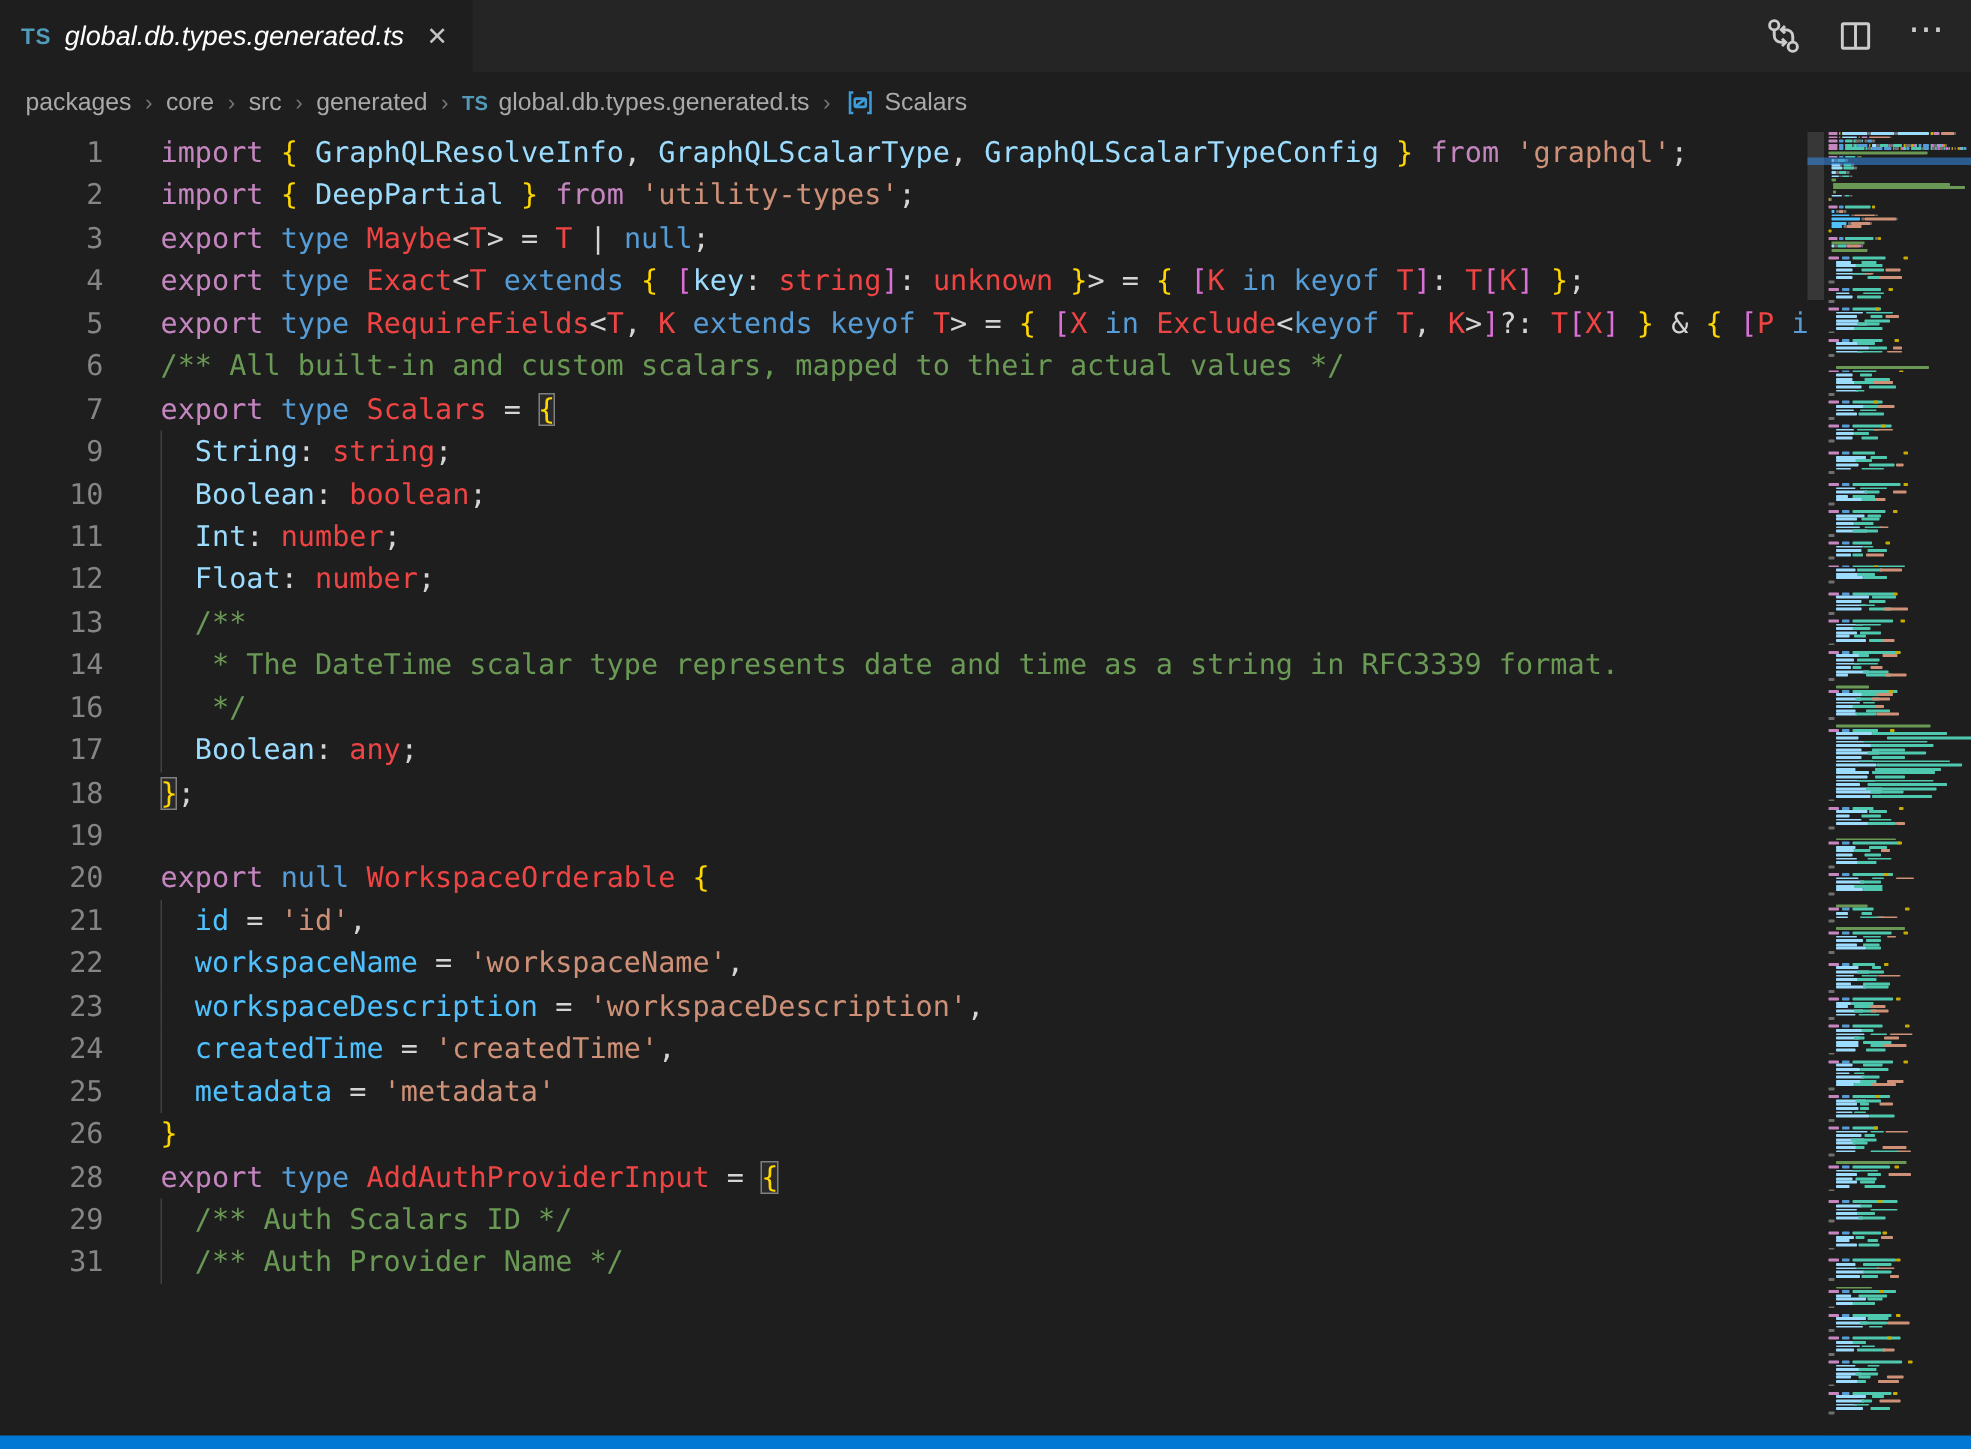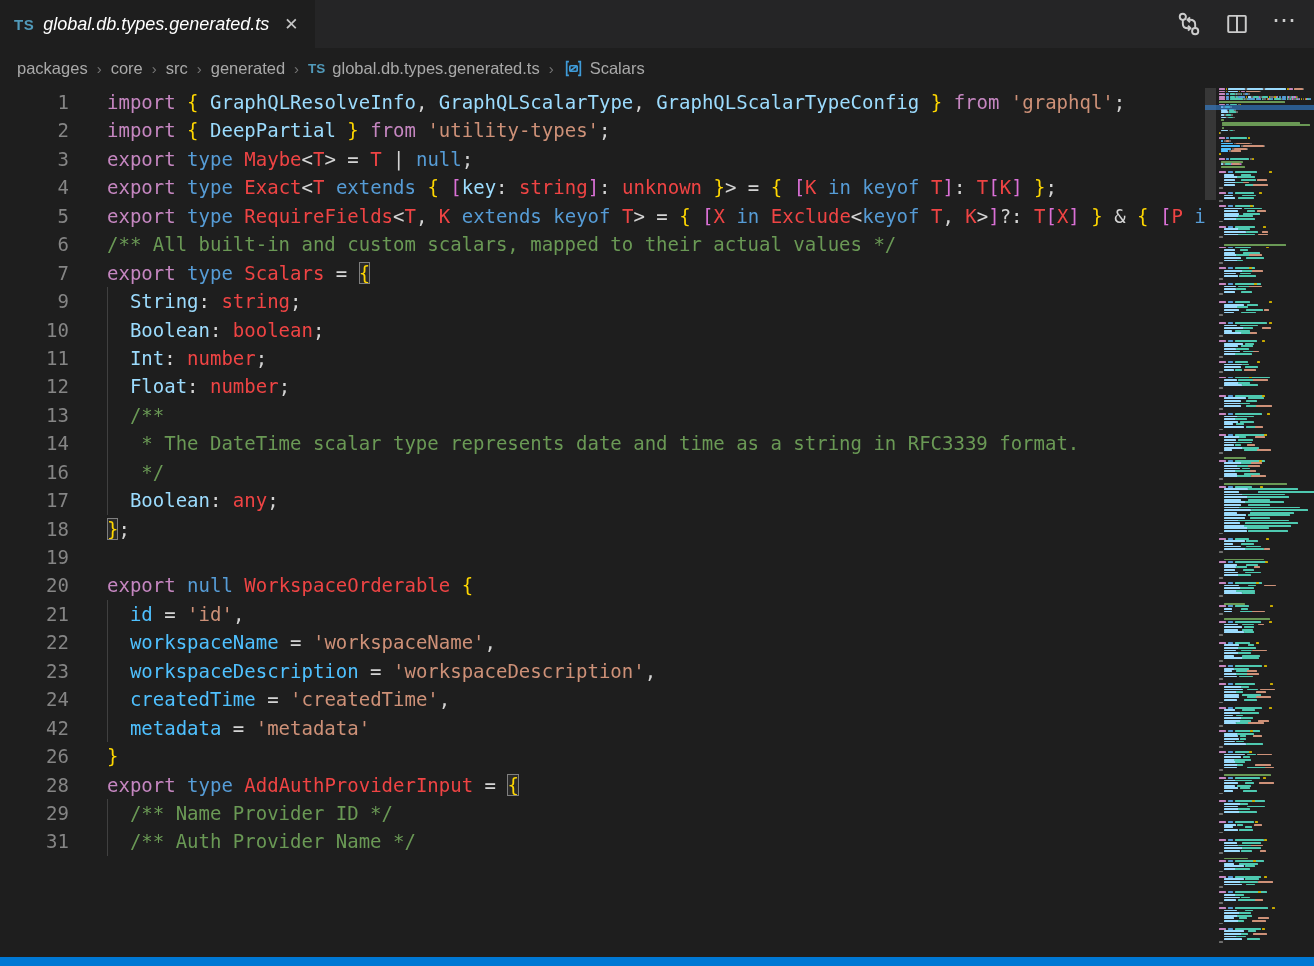--- a/index.html
+++ b/index.html
@@ -145,24 +145,24 @@
         <div class="row"><span class="ln">14</span><span class="code"><span class="tok-cm">   * The DateTime scalar type represents date and time as a string in RFC3339 format.</span></span><span class="guide"></span></div>
         <div class="row"><span class="ln">16</span><span class="code"><span class="tok-cm">   */</span></span><span class="guide"></span></div>
         <div class="row"><span class="ln">17</span><span class="code"><span class="tok-pl">  </span><span class="tok-vr">Boolean</span><span class="tok-pl">: </span><span class="tok-ty">any</span><span class="tok-pl">;</span></span><span class="guide"></span></div>
         <div class="row"><span class="ln">18</span><span class="code"><span class="tok-bm">}</span><span class="tok-pl">;</span></span></div>
         <div class="row"><span class="ln">19</span><span class="code"></span></div>
         <div class="row"><span class="ln">20</span><span class="code"><span class="tok-kw">export</span><span class="tok-pl"> </span><span class="tok-kb">null</span><span class="tok-pl"> </span><span class="tok-ty">WorkspaceOrderable</span><span class="tok-pl"> </span><span class="tok-b1">{</span></span></div>
         <div class="row"><span class="ln">21</span><span class="code"><span class="tok-pl">  </span><span class="tok-en">id</span><span class="tok-pl"> = </span><span class="tok-st">'id'</span><span class="tok-pl">,</span></span><span class="guide"></span></div>
         <div class="row"><span class="ln">22</span><span class="code"><span class="tok-pl">  </span><span class="tok-en">workspaceName</span><span class="tok-pl"> = </span><span class="tok-st">'workspaceName'</span><span class="tok-pl">,</span></span><span class="guide"></span></div>
         <div class="row"><span class="ln">23</span><span class="code"><span class="tok-pl">  </span><span class="tok-en">workspaceDescription</span><span class="tok-pl"> = </span><span class="tok-st">'workspaceDescription'</span><span class="tok-pl">,</span></span><span class="guide"></span></div>
         <div class="row"><span class="ln">24</span><span class="code"><span class="tok-pl">  </span><span class="tok-en">createdTime</span><span class="tok-pl"> = </span><span class="tok-st">'createdTime'</span><span class="tok-pl">,</span></span><span class="guide"></span></div>
-        <div class="row"><span class="ln">42</span><span class="code"><span class="tok-pl">  </span><span class="tok-en">metadata</span><span class="tok-pl"> = </span><span class="tok-st">'metadata'</span></span><span class="guide"></span></div>
+        <div class="row"><span class="ln">25</span><span class="code"><span class="tok-pl">  </span><span class="tok-en">metadata</span><span class="tok-pl"> = </span><span class="tok-st">'metadata'</span></span><span class="guide"></span></div>
         <div class="row"><span class="ln">26</span><span class="code"><span class="tok-b1">}</span></span></div>
         <div class="row"><span class="ln">28</span><span class="code"><span class="tok-kw">export</span><span class="tok-pl"> </span><span class="tok-kb">type</span><span class="tok-pl"> </span><span class="tok-ty">AddAuthProviderInput</span><span class="tok-pl"> = </span><span class="tok-bm">{</span></span></div>
-        <div class="row"><span class="ln">29</span><span class="code"><span class="tok-cm">  /** Name Provider ID */</span></span><span class="guide"></span></div>
+        <div class="row"><span class="ln">29</span><span class="code"><span class="tok-cm">  /** Auth Scalars ID */</span></span><span class="guide"></span></div>
         <div class="row"><span class="ln">31</span><span class="code"><span class="tok-cm">  /** Auth Provider Name */</span></span><span class="guide"></span></div>
       </div>
     <div class="vscroll"></div>
     <div class="minimap" id="minimap">
         <div class="mm-bar" style="left: 3px; top: 0px; width: 5.7px; background: rgb(197, 134, 192);"></div>
         <div class="mm-bar" style="left: 9.65px; top: 0px; width: 1.5px; background: rgb(200, 170, 0);"></div>
         <div class="mm-bar" style="left: 11.55px; top: 0px; width: 17.1px; background: rgb(156, 220, 254);"></div>
         <div class="mm-bar" style="left: 28.65px; top: 0px; width: 1.9px; background: rgb(110, 110, 110);"></div>
         <div class="mm-bar" style="left: 30.55px; top: 0px; width: 16.15px; background: rgb(156, 220, 254);"></div>
         <div class="mm-bar" style="left: 46.7px; top: 0px; width: 1.9px; background: rgb(110, 110, 110);"></div>

